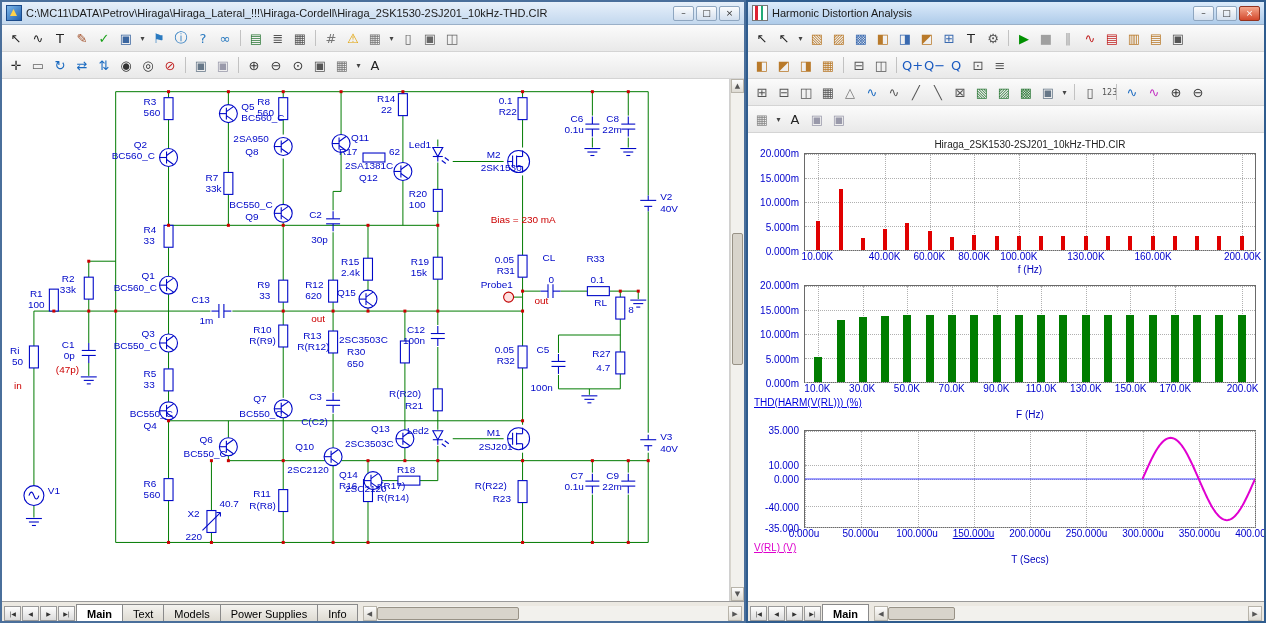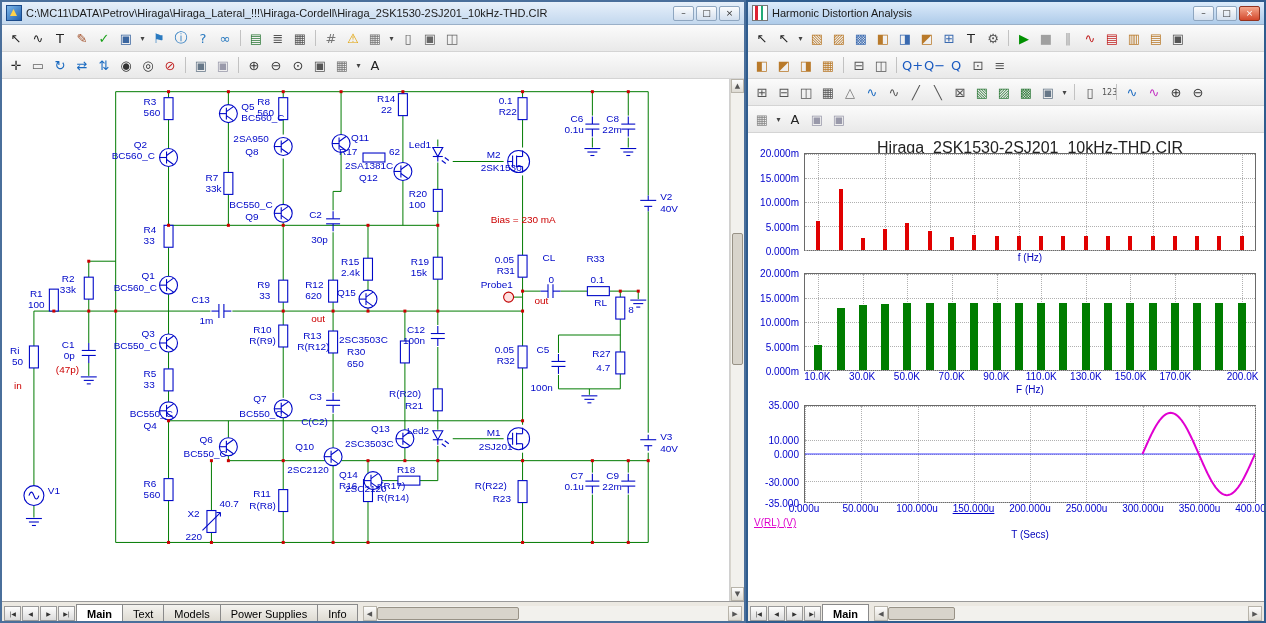--- a/index.html
+++ b/index.html
@@ -35,21 +35,21 @@
   .sthumb{position:absolute;left:1px;right:1px;background:#d8d4cb;border:1px solid #989286;border-radius:2px;}
   .hscroll{flex:1;display:flex;align-items:stretch;height:15px;background:#f2f1ed;margin-left:6px;}
   .hscroll .strack{position:relative;flex:1;}
   .hscroll .sthumb{top:1px;bottom:1px;left:0;}
   .tabbar{flex:0 0 19px;display:flex;align-items:flex-end;background:#ece9e2;border-top:1px solid #9a9a9a;padding:0 2px;}
   .nav-btn{width:17px;height:15px;font:6px "DejaVu Sans",sans-serif;color:#333;border:1px solid #9a9a9a;background:linear-gradient(#fdfdfd,#dcdcdc);padding:0;margin-right:1px;}
   .tab{height:17px;padding:1px 10px 0;border:1px solid #8a8a8a;border-bottom:none;background:linear-gradient(#f4f3ef,#dedbd2);font-size:11px;margin-right:-1px;cursor:default;}
   .tab.active{background:#fff;font-weight:bold;}
   #charts{flex:1;background:#fff;padding:6px 8px 0 4px;overflow:hidden;}
   .chart-block{margin-bottom:6px;}
-  .chart-title{font-size:16px;color:#222;text-align:center;margin-left:52px;height:14px;}
+  .chart-title{font-size:10px;color:#222;text-align:center;margin-left:52px;height:14px;}
   .chart-spacer{height:4px;}
   .plot-row{display:flex;}
   .ylabels{position:relative;width:52px;flex:0 0 52px;text-align:right;}
   .ytick{position:absolute;right:5px;transform:translateY(-50%);font-size:10px;color:#0000cc;white-space:nowrap;}
   .plot{position:relative;flex:1;height:96px;border:1px solid #6a6a6a;background:#fff;overflow:visible;}
   .hgrid{position:absolute;left:0;right:0;border-top:1px dotted #b0b0b0;}
   .vgrid{position:absolute;top:0;bottom:0;border-left:1px dotted #b0b0b0;}
   .bar{position:absolute;bottom:0;}
   .line-svg{position:absolute;inset:0;width:100%;height:100%;}
   .xticks{position:relative;height:12px;margin-left:52px;}
@@ -619,20 +619,30 @@
               <div class="bar" style="left: calc(62.3762% - 2px); width: 4px; height: 14.5%; background: rgb(224, 0, 0);"></div>
               <div class="bar" style="left: calc(67.3267% - 2px); width: 4px; height: 15%; background: rgb(224, 0, 0);"></div>
               <div class="bar" style="left: calc(72.2772% - 2px); width: 4px; height: 14.5%; background: rgb(224, 0, 0);"></div>
               <div class="bar" style="left: calc(77.2277% - 2px); width: 4px; height: 15%; background: rgb(224, 0, 0);"></div>
               <div class="bar" style="left: calc(82.1782% - 2px); width: 4px; height: 14.5%; background: rgb(224, 0, 0);"></div>
               <div class="bar" style="left: calc(87.1287% - 2px); width: 4px; height: 15%; background: rgb(224, 0, 0);"></div>
               <div class="bar" style="left: calc(92.0792% - 2px); width: 4px; height: 14.5%; background: rgb(224, 0, 0);"></div>
               <div class="bar" style="left: calc(97.0297% - 2px); width: 4px; height: 15%; background: rgb(224, 0, 0);"></div>
             </div>
           </div>
+          <div class="xticks">
+            <div class="xtick" style="left: 2.9703%;">10.00K</div>
+            <div class="xtick" style="left: 17.8218%;">40.00K</div>
+            <div class="xtick" style="left: 27.7228%;">60.00K</div>
+            <div class="xtick" style="left: 37.6238%;">80.00K</div>
+            <div class="xtick" style="left: 47.5248%;">100.00K</div>
+            <div class="xtick" style="left: 62.3762%;">130.00K</div>
+            <div class="xtick" style="left: 77.2277%;">160.00K</div>
+            <div class="xtick" style="left: 97.0297%;">200.00K</div>
+          </div>
           <div class="xlabel">f (Hz)</div>
         </div>
         <div class="chart-block">
           <div class="chart-spacer"></div>
           <div class="plot-row">
             <div class="ylabels">
               <div class="ytick" style="top: 0%;">20.000m</div>
               <div class="ytick" style="top: 25%;">15.000m</div>
               <div class="ytick" style="top: 50%;">10.000m</div>
               <div class="ytick" style="top: 75%;">5.000m</div>
@@ -681,30 +691,31 @@
             <div class="xtick" style="left: 12.8713%;">30.0K</div>
             <div class="xtick" style="left: 22.7723%;">50.0K</div>
             <div class="xtick" style="left: 32.6733%;">70.0K</div>
             <div class="xtick" style="left: 42.5743%;">90.0K</div>
             <div class="xtick" style="left: 52.4752%;">110.0K</div>
             <div class="xtick" style="left: 62.3762%;">130.0K</div>
             <div class="xtick" style="left: 72.2772%;">150.0K</div>
             <div class="xtick" style="left: 82.1782%;">170.0K</div>
             <div class="xtick" style="left: 97.0297%;">200.0K</div>
           </div>
+          <div class="expr" style="color: rgb(0, 0, 221);">THD(HARM(V(RL))) (%)</div>
           <div class="xlabel">F (Hz)</div>
         </div>
         <div class="chart-block">
           <div class="chart-spacer"></div>
           <div class="plot-row">
             <div class="ylabels">
               <div class="ytick" style="top: 0%;">35.000</div>
               <div class="ytick" style="top: 35.7%;">10.000</div>
               <div class="ytick" style="top: 50%;">0.000</div>
-              <div class="ytick" style="top: 78.6%;">-30.000</div>
+              <div class="ytick" style="top: 78.6%;">-40.000</div>
               <div class="ytick" style="top: 100%;">-35.000</div>
             </div>
             <div class="plot">
               <div class="hgrid" style="top: 0%;"></div>
               <div class="hgrid" style="top: 35.7%;"></div>
               <div class="hgrid" style="top: 50%;"></div>
               <div class="hgrid" style="top: 78.6%;"></div>
               <div class="hgrid" style="top: 100%;"></div>
               <div class="vgrid" style="left: 0%;"></div>
               <div class="vgrid" style="left: 12.5%;"></div>

